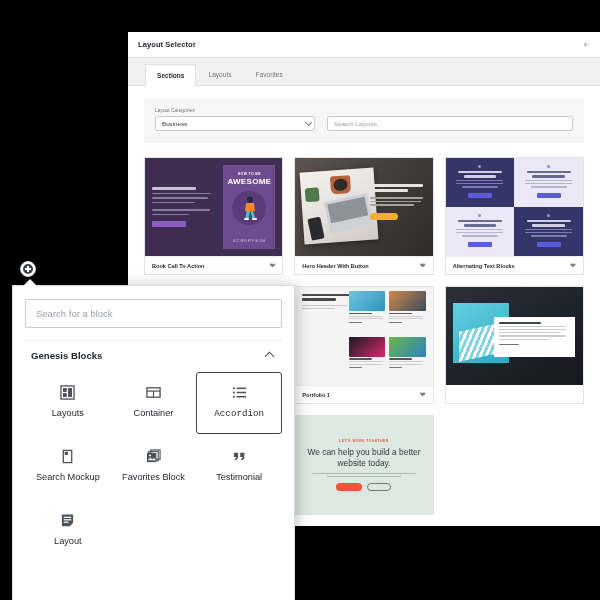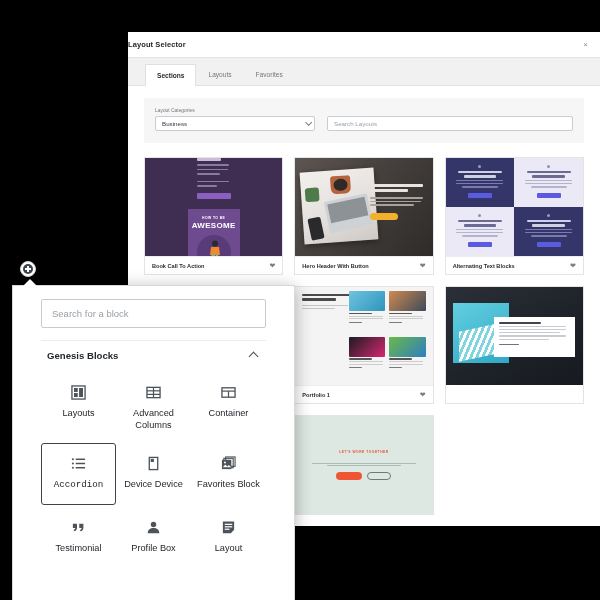--- a/index.html
+++ b/index.html
@@ -17,21 +17,21 @@
     width: 472px; height: 494px;
     background: #fff;
     box-shadow: 0 2px 14px rgba(0,0,0,.35);
     display: flex; flex-direction: column;
     overflow: hidden;
   }
   .modal-titlebar {
     height: 26px; flex: 0 0 26px;
     border-bottom: 1px solid #e3e3e3;
     display: flex; align-items: center;
-    padding: 0 10px 0 0;
+    padding: 0 10px 0 10px;
     background: #fff;
   }
   .modal-title {
     font-size: 7.5px; font-weight: bold; color: #23282d; letter-spacing: .1px;
   }
   .modal-close {
     margin-left: auto; font-size: 8px; color: #8d8d8d;
     line-height: 1; cursor: pointer; padding: 2px 2px;
   }
   .tabbar {
@@ -98,21 +98,21 @@
   }
   .card-thumb { height: 98px; overflow: hidden; position: relative; }
   .card-foot {
     height: 18px; display: flex; align-items: center;
     padding: 0 7px; border-top: 1px solid #ededed;
   }
   .card-name { font-size: 5.6px; font-weight: bold; color: #2b2b33; white-space: nowrap; }
   .heart { margin-left: auto; font-size: 7px; color: #7b7b8a; line-height: 1; }
 
   
-  .t-bookcall { background: #3f2d52; display: flex; align-items: center; padding: 0 7px; gap: 10px; flex-direction: column; }
+  .t-bookcall { background: #3f2d52; display: flex; align-items: center; padding: 0 7px; gap: 10px; }
   .bc-left { flex: 1; display: flex; flex-direction: column; gap: 3px; }
   .bc-h { height: 3px; width: 72%; background: #c9bed6; border-radius: 1px; }
   .bc-p { height: 1.6px; background: #8a7a9c; border-radius: 1px; }
   .bc-btn { margin-top: 3px; width: 34px; height: 6px; background: #8a5fc0; border-radius: 1px; }
   .bc-poster {
     width: 52px; height: 84px; background: #6d4b8e;
     display: flex; flex-direction: column; align-items: center;
     padding-top: 7px; position: relative;
   }
   .bc-kicker { font-size: 3.4px; color: #fff; letter-spacing: .4px; font-weight: bold; }
@@ -213,21 +213,21 @@
 
   
   #inserter {
     position: absolute; left: 12px; top: 285px;
     width: 283px; height: 316px;
     background: #fff;
     border: 1px solid #d8d8d8;
     box-shadow: 0 3px 16px rgba(0,0,0,.3);
     z-index: 20;
     display: flex; flex-direction: column;
-    padding: 13px 28px 0;
+    padding: 13px 12px 0;
   }
   #inserter:before {
     content: ""; position: absolute; left: 10px; top: -7px;
     border-left: 7px solid transparent; border-right: 7px solid transparent;
     border-bottom: 7px solid #fff;
   }
   .block-search {
     height: 29px; border: 1px solid #c7cbd0; border-radius: 2px;
     display: flex; align-items: center; padding: 0 10px;
     font-size: 9.5px; color: #9aa0a6; cursor: text;
@@ -509,20 +509,21 @@
               <div class="dk-p"></div>
               <div class="dk-p" style="width:70%"></div>
               <div class="dk-l"></div>
             </div>
           </div>
         </div>
 
         <div class="card">
           <div class="card-thumb t-help">
             <div class="help-kicker">LET'S WORK TOGETHER</div>
+            <div class="help-h">We can help you build a better website today.</div>
             <div class="help-sub">
               <div class="hs-l"></div>
               <div class="hs-l s"></div>
             </div>
             <div class="help-btns">
               <div class="help-b1"></div>
               <div class="help-b2"></div>
             </div>
           </div>
         </div>
@@ -551,31 +552,20 @@
           <svg width="15" height="15" viewBox="0 0 16 16">
               <rect x="1" y="1" width="14" height="14" fill="none" stroke="#4c535a" stroke-width="1.4"></rect>
               <rect x="3.2" y="3.2" width="4" height="4.2" fill="#4c535a"></rect>
               <rect x="3.2" y="8.6" width="4" height="4.2" fill="#4c535a"></rect>
               <rect x="8.6" y="3.2" width="4.2" height="9.6" fill="#4c535a"></rect>
             </svg>
         </span>
         <span class="block-label">Layouts</span>
       </div>
 
-      <div class="block-item">
-        <span class="block-icon">
-          <svg width="15" height="15" viewBox="0 0 16 16">
-              <rect x="1" y="2.5" width="14" height="11" fill="none" stroke="#4c535a" stroke-width="1.4"></rect>
-              <line x1="1" y1="6.2" x2="15" y2="6.2" stroke="#4c535a" stroke-width="1.3"></line>
-              <line x1="8" y1="2.5" x2="8" y2="13.5" stroke="#4c535a" stroke-width="1.3"></line>
-              <line x1="1" y1="10" x2="15" y2="10" stroke="#4c535a" stroke-width="1.3"></line>
-            </svg>
-        </span>
-        <span class="block-label">Advanced Columns</span>
-      </div>
 
       <div class="block-item">
         <span class="block-icon">
           <svg width="15" height="15" viewBox="0 0 16 16">
               <rect x="1" y="3" width="14" height="10" fill="none" stroke="#4c535a" stroke-width="1.4"></rect>
               <line x1="1" y1="6.5" x2="15" y2="6.5" stroke="#4c535a" stroke-width="1.3"></line>
               <line x1="8" y1="6.5" x2="8" y2="13" stroke="#4c535a" stroke-width="1.3"></line>
             </svg>
         </span>
         <span class="block-label">Container</span>
@@ -595,21 +585,21 @@
         <span class="block-label">Accordion</span>
       </div>
 
       <div class="block-item">
         <span class="block-icon">
           <svg width="15" height="15" viewBox="0 0 16 16">
               <rect x="3.5" y="1.5" width="9" height="13" fill="none" stroke="#4c535a" stroke-width="1.4"></rect>
               <rect x="5" y="3" width="3.4" height="3.4" fill="#4c535a"></rect>
             </svg>
         </span>
-        <span class="block-label">Device Device</span>
+        <span class="block-label">Search Mockup</span>
       </div>
 
       <div class="block-item">
         <span class="block-icon">
           <svg width="15" height="15" viewBox="0 0 16 16">
               <rect x="1" y="4" width="10" height="10" fill="#4c535a"></rect>
               <rect x="3" y="2.5" width="10" height="10" fill="none" stroke="#4c535a" stroke-width="1.2"></rect>
               <rect x="5" y="1" width="10" height="10" fill="none" stroke="#4c535a" stroke-width="1.2"></rect>
               <circle cx="4.2" cy="7" r="1.1" fill="#fff"></circle>
               <path d="M2 12 l2.6-3 2 2.2 1.8-1.6 2.4 2.4z" fill="#fff"></path>
@@ -621,29 +611,20 @@
       <div class="block-item">
         <span class="block-icon">
           <svg width="15" height="15" viewBox="0 0 16 16">
               <path d="M2 4 h4.4 v4.2 c0 2.4 -1.4 3.4 -3.4 3.8 v-1.7 c1 -0.3 1.6 -0.9 1.6 -1.8 h-2.6z" fill="#4c535a"></path>
               <path d="M8.8 4 h4.4 v4.2 c0 2.4 -1.4 3.4 -3.4 3.8 v-1.7 c1 -0.3 1.6 -0.9 1.6 -1.8 h-2.6z" fill="#4c535a"></path>
             </svg>
         </span>
         <span class="block-label">Testimonial</span>
       </div>
 
-      <div class="block-item">
-        <span class="block-icon">
-          <svg width="15" height="15" viewBox="0 0 16 16">
-              <circle cx="8" cy="4.8" r="2.9" fill="#4c535a"></circle>
-              <path d="M1.8 14 c0 -3.6 2.8 -5.6 6.2 -5.6 s6.2 2 6.2 5.6z" fill="#4c535a"></path>
-            </svg>
-        </span>
-        <span class="block-label">Profile Box</span>
-      </div>
 
       <div class="block-item">
         <span class="block-icon">
           <svg width="15" height="15" viewBox="0 0 16 16">
               <path d="M2 1.5 h12 v9 l-3.5 3.5 h-8.5z" fill="#4c535a"></path>
               <rect x="4" y="4" width="8" height="1.3" fill="#fff"></rect>
               <rect x="4" y="6.6" width="8" height="1.3" fill="#fff"></rect>
               <rect x="4" y="9.2" width="5" height="1.3" fill="#fff"></rect>
             </svg>
         </span>

